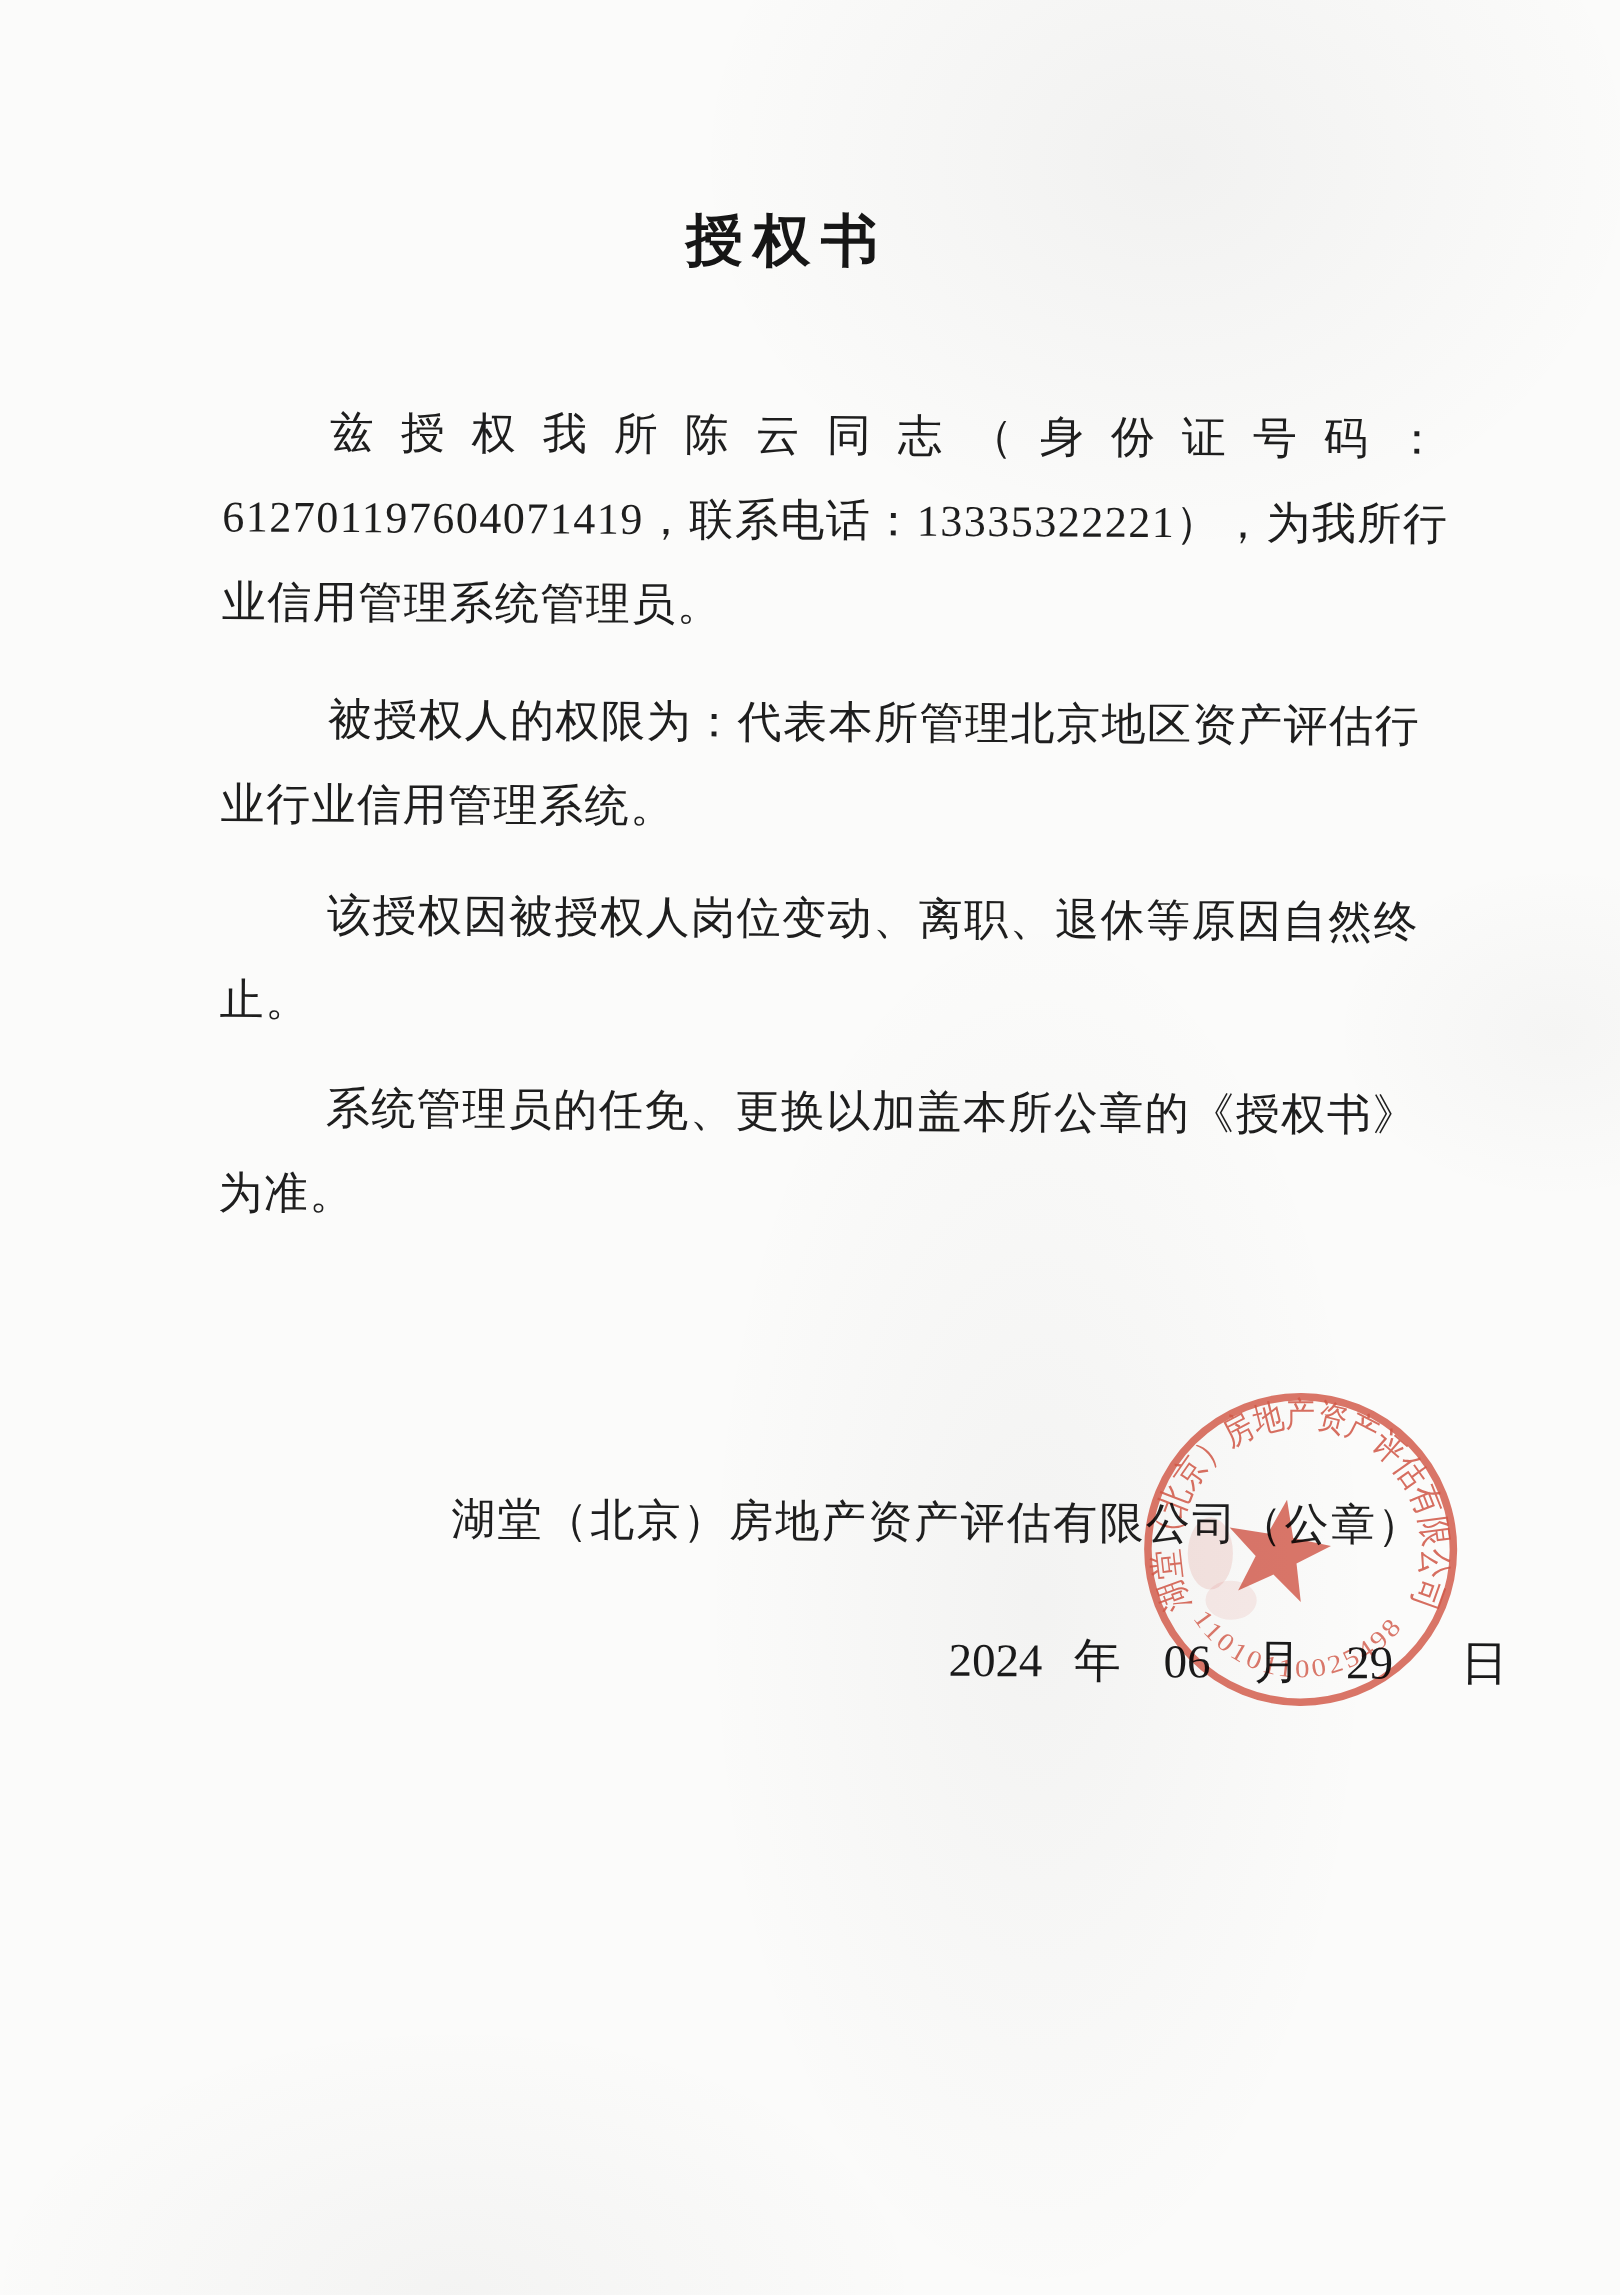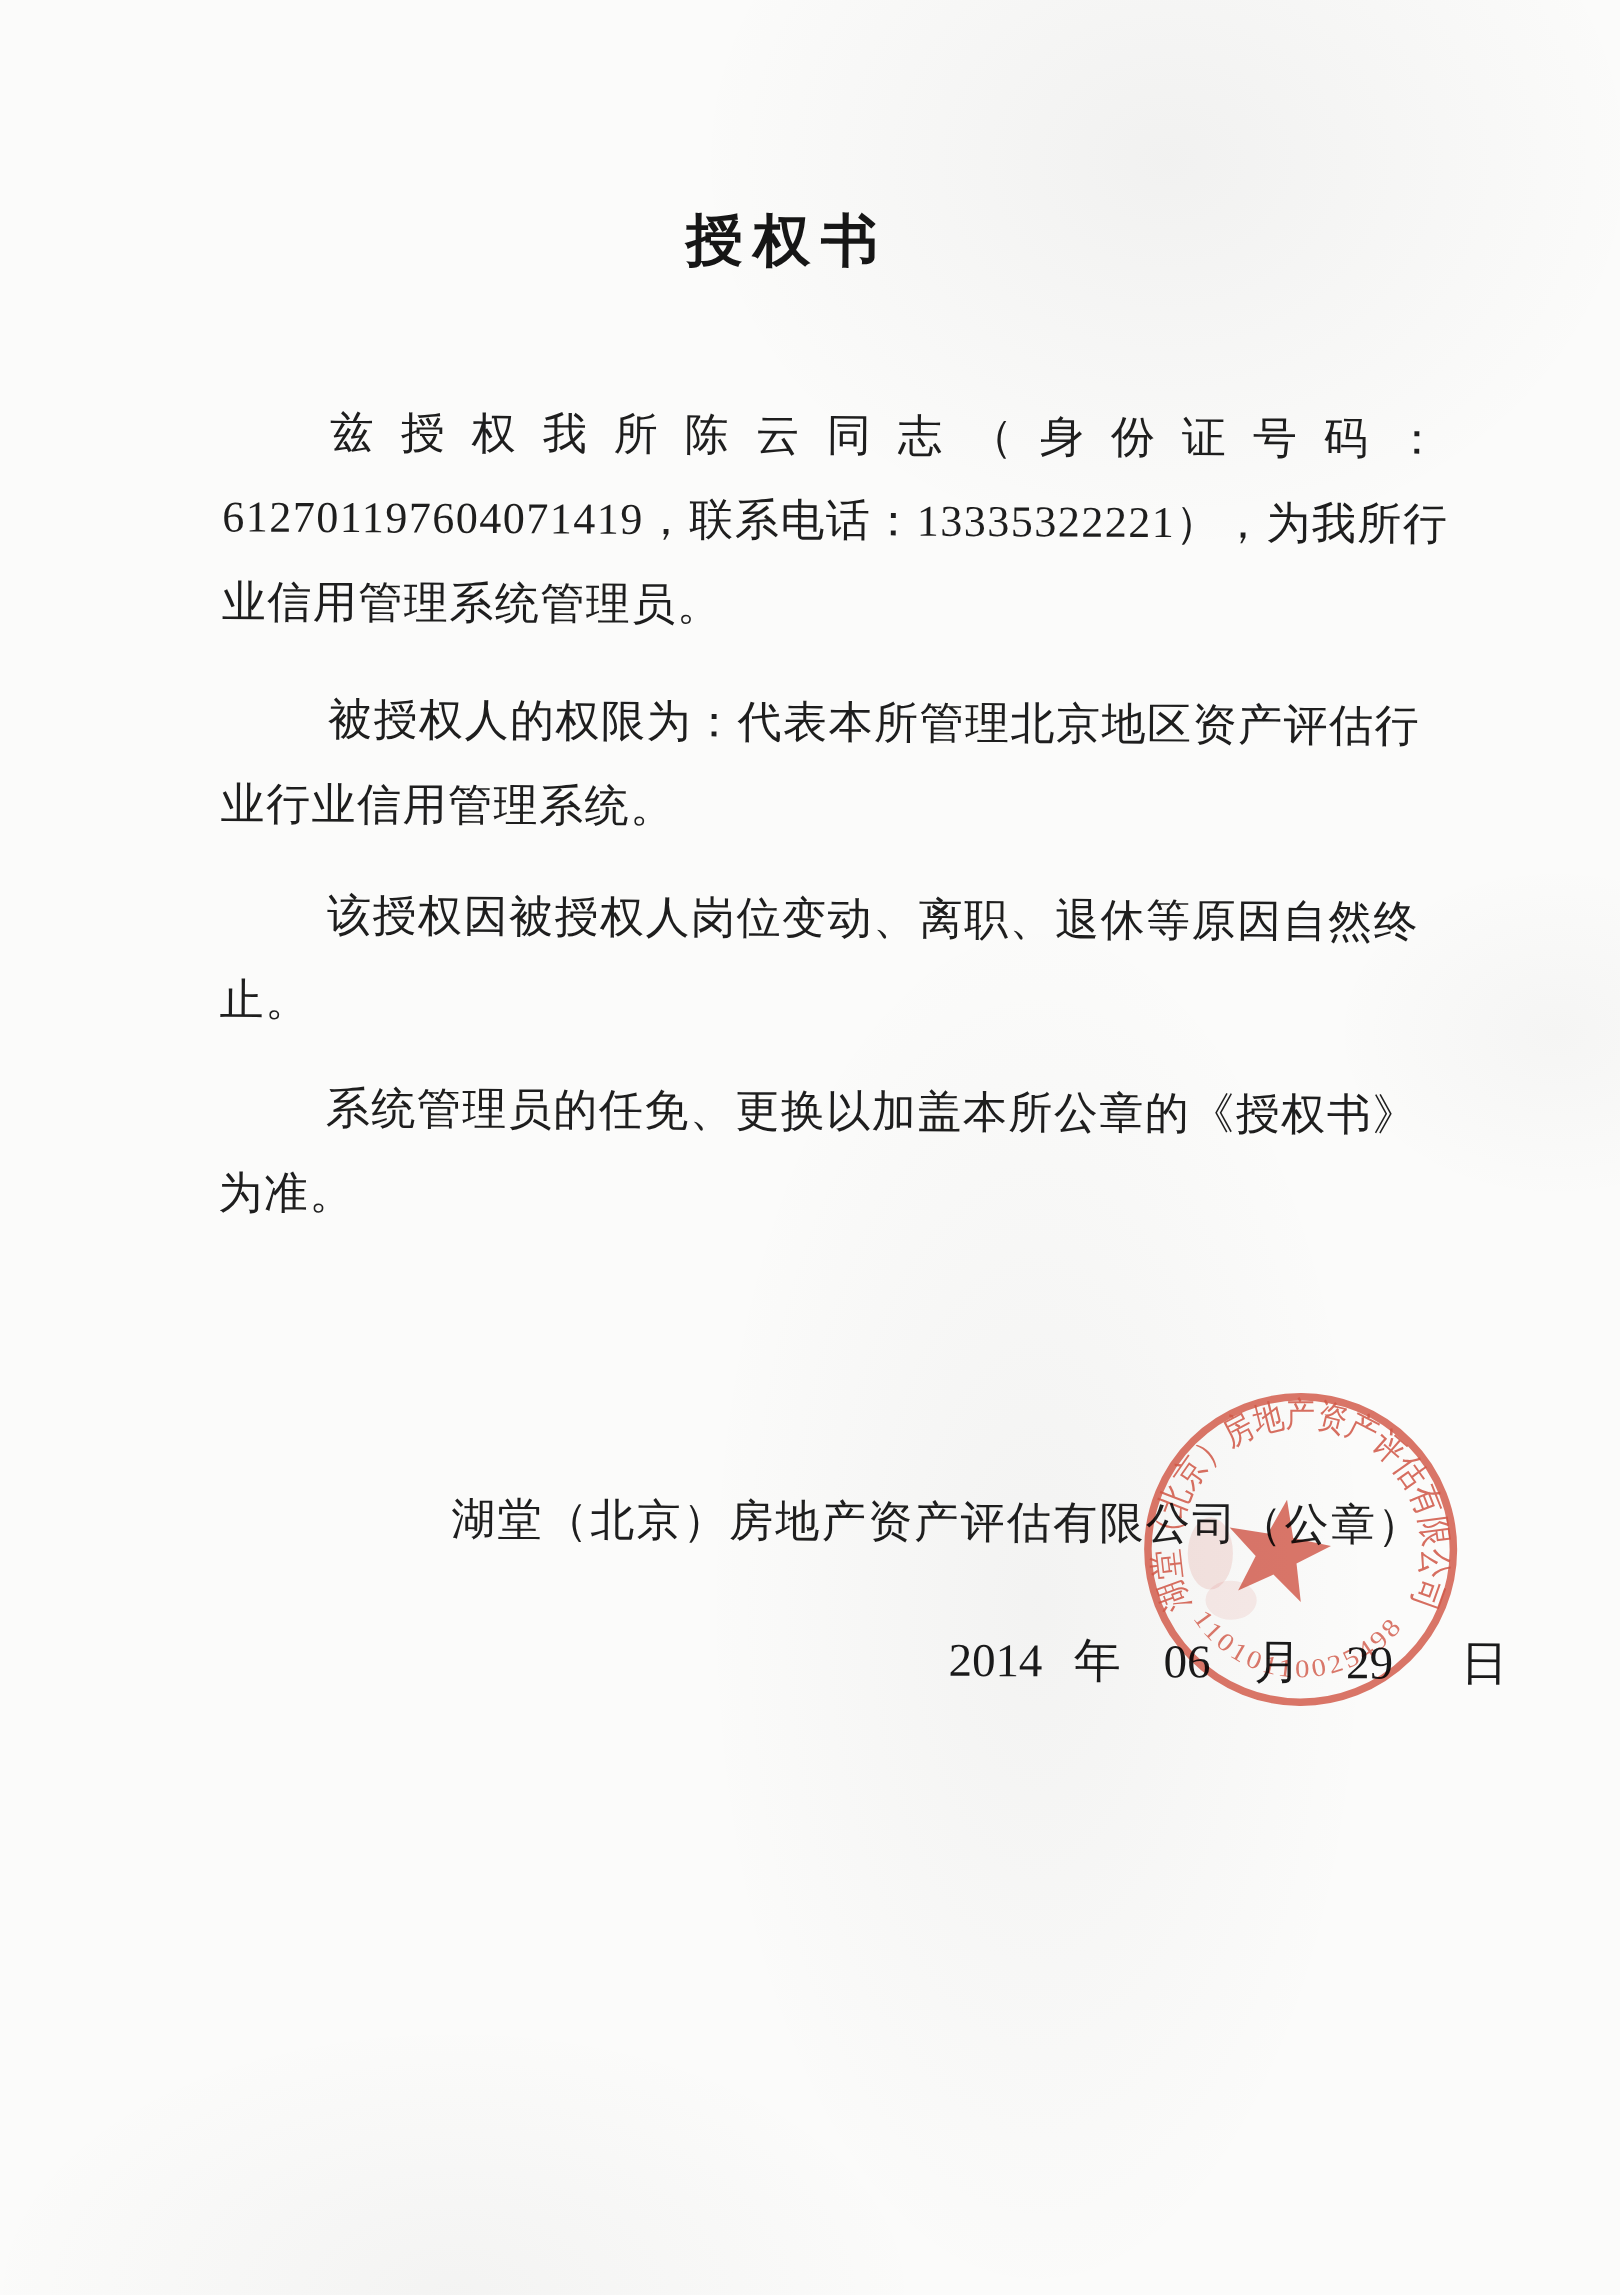--- a/index.html
+++ b/index.html
@@ -112,21 +112,21 @@
     <div class="para para-4">
       <div class="line indent">系统管理员的任免、更换以加盖本所公章的《授权书》</div>
       <div class="line">为准。</div>
     </div>
 
   </div>
 
   <div class="company-line">湖堂（北京）房地产资产评估有限公司（公章）</div>
 
   <div class="date-line">
-    <span class="seg">2014</span>
+    <span class="seg">2024</span>
     <span class="seg gap-a">年</span>
     <span class="seg gap-b">06</span>
     <span class="seg gap-c">月</span>
     <span class="seg gap-d">29</span>
     <span class="seg gap-e">日</span>
   </div>
 
   <svg class="seal" viewBox="0 0 424 424" xmlns="http://www.w3.org/2000/svg">
     <defs>
       <path id="arcTop" d="M 67.2 288.9 A 164 164 0 1 1 356.8 288.9" fill="none"></path>

